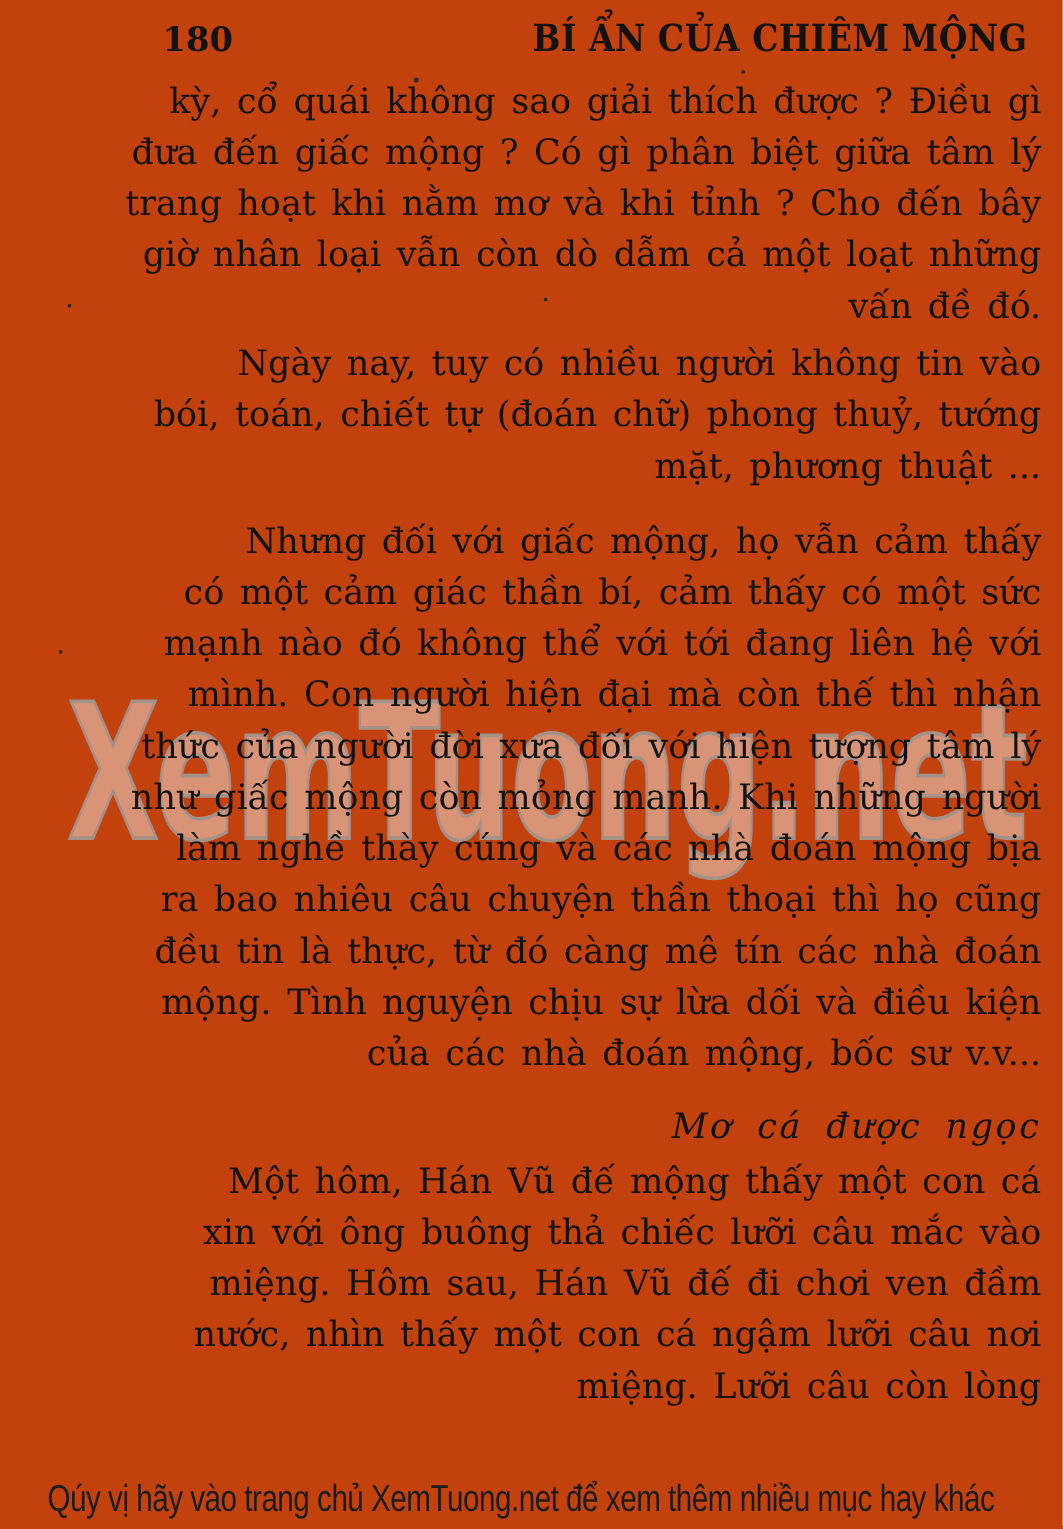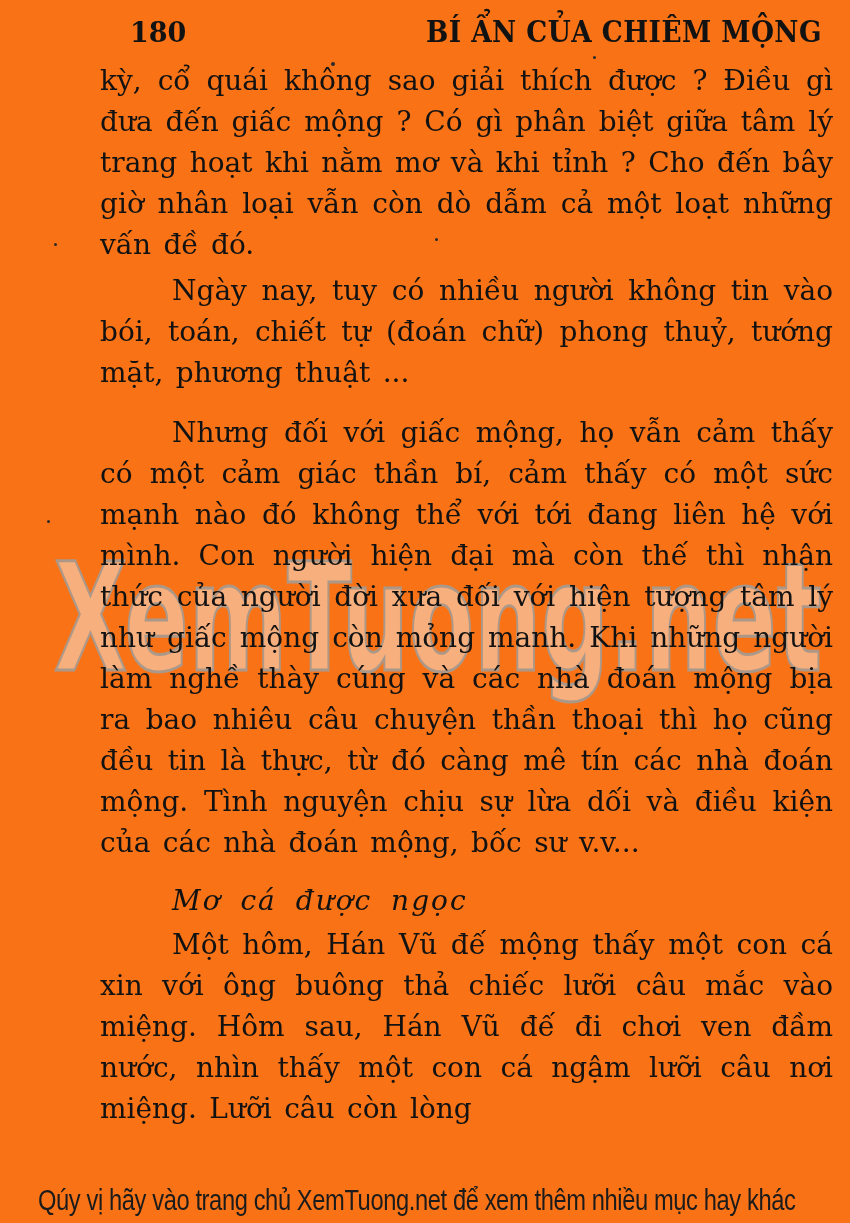--- a/index.html
+++ b/index.html
@@ -6,21 +6,21 @@
   body {
     width: 850px; height: 1223px;
     background: #ffffff;
     font-family: "DejaVu Serif", serif;
     color: #121212;
     overflow: hidden;
   }
   .page {
     position: relative;
     width: 850px; height: 1223px;
-    background: #f97316;
+    background: #c2410c;
   }
 
   
   .header {
     position: absolute;
     top: 14px; left: 130px; right: 28px;
     display: flex;
     justify-content: space-between;
     align-items: baseline;
     z-index: 2;
@@ -43,21 +43,21 @@
   .text-block {
     position: absolute;
     top: 60px; left: 100px;
     width: 733px;
     font-size: 28px;
     line-height: 41px;
     text-align: justify;
     word-spacing: 3.5px;
     z-index: 2;
   }
-  .text-block p { margin: 0; }
+  .text-block p { margin: 0; text-align: right; }
   .p-indent { text-indent: 72px; }
   .gap-sm { margin-top: 5px !important; }
   .gap-md { margin-top: 15px !important; }
   .gap-lg { margin-top: 19px !important; }
   .section-heading {
     font-style: italic;
     font-size: 28px;
     margin: 17px 0 3px 72px !important;
     text-align: left;
     letter-spacing: 2px;

